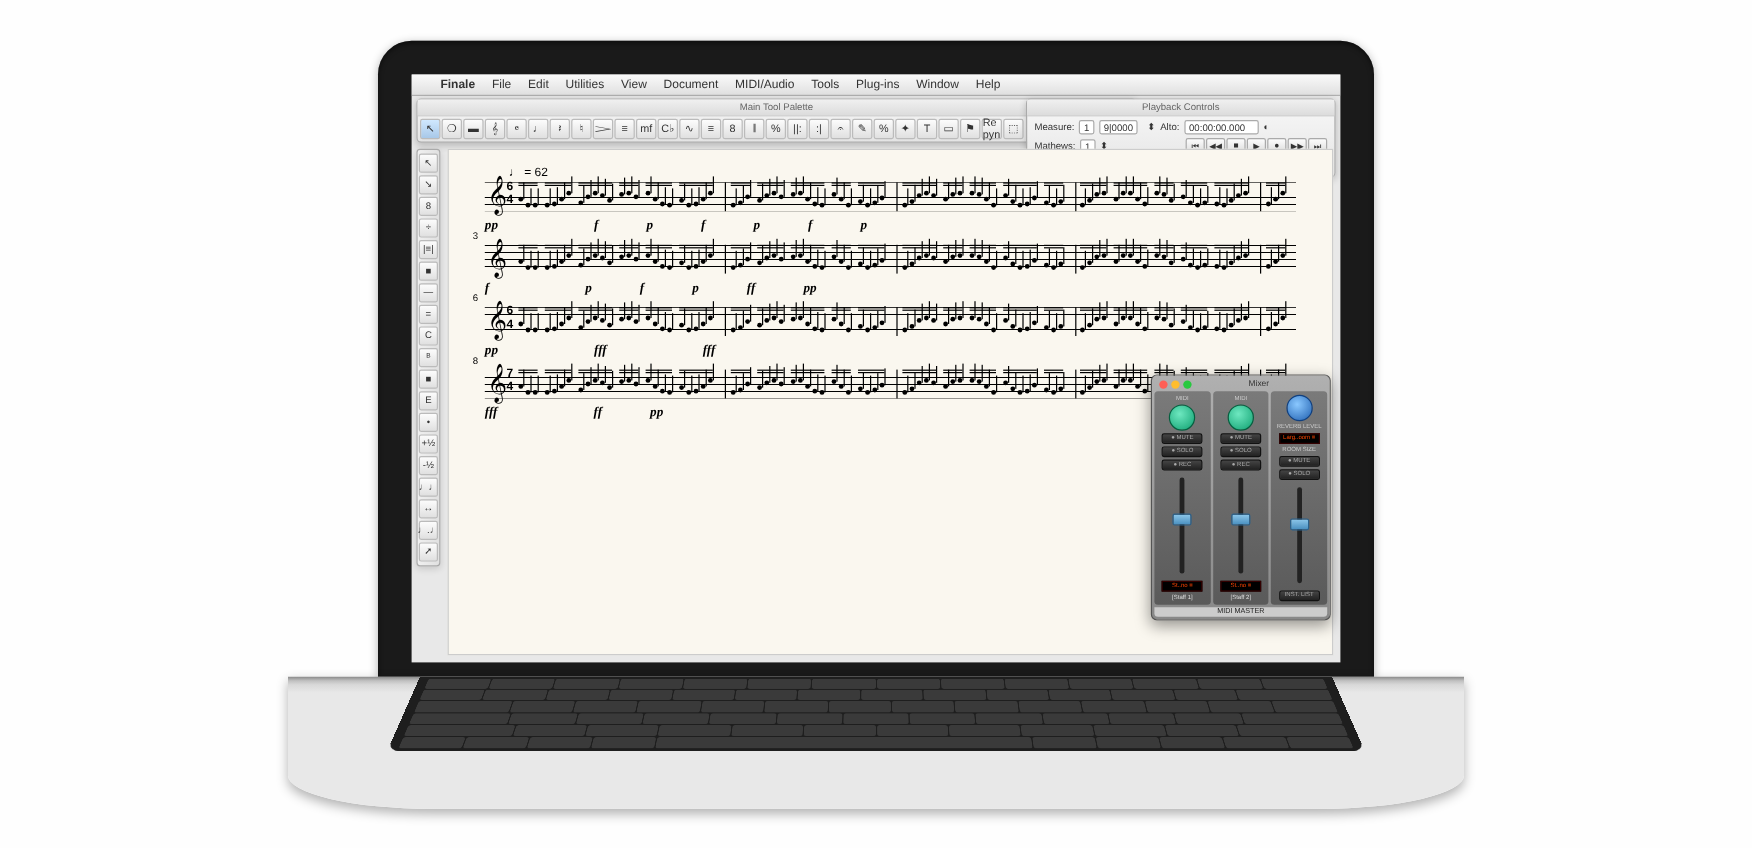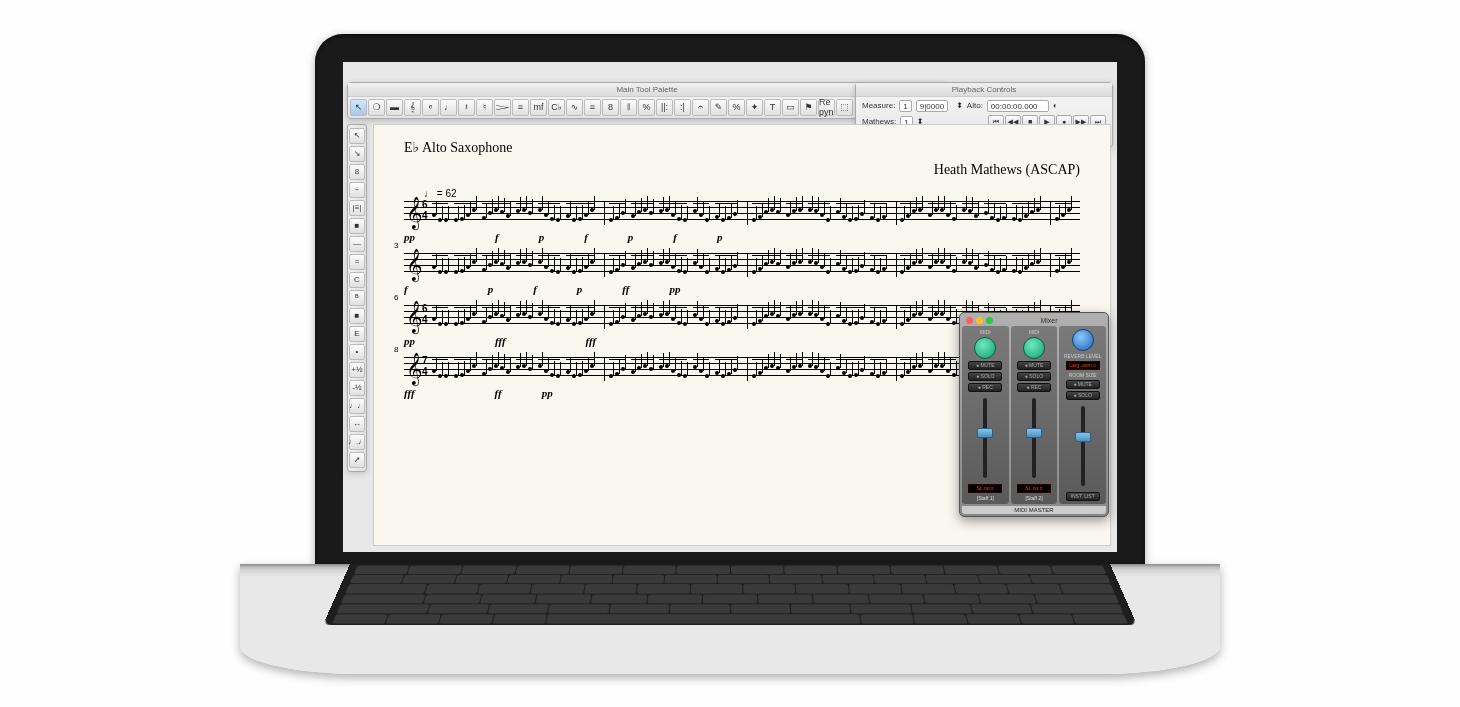--- a/index.html
+++ b/index.html
@@ -391,20 +391,34 @@
   border-radius: 0 0 3px 3px;
 }
 </style>
 </head>
 <body>
 
 <div class="laptop">
   <div class="laptop-screen-frame">
     <div class="screen">
 
+      <div class="menubar">
+        <span class="apple"></span>
+        <span class="app-name">Finale</span>
+        <span>File</span>
+        <span>Edit</span>
+        <span>Utilities</span>
+        <span>View</span>
+        <span>Document</span>
+        <span>MIDI/Audio</span>
+        <span>Tools</span>
+        <span>Plug-ins</span>
+        <span>Window</span>
+        <span>Help</span>
+      </div>
 
       <div class="tool-palette">
         <div class="tool-palette-title">Main Tool Palette</div>
         <div class="tool-row" id="tool-row">
             <div class="tool-btn sel">↖</div>
             <div class="tool-btn">❍</div>
             <div class="tool-btn">▬</div>
             <div class="tool-btn">𝄞</div>
             <div class="tool-btn">𝄴</div>
             <div class="tool-btn">♩</div>
@@ -483,22 +497,20 @@
           <div class="tool-btn">+½</div>
           <div class="tool-btn">-½</div>
           <div class="tool-btn">♩♩</div>
           <div class="tool-btn">↔</div>
           <div class="tool-btn">♩.♩</div>
           <div class="tool-btn">➚</div>
         </div>
 
       <div class="document">
         <div class="score">
-          <div class="instrument">E♭ Alto Saxophone</div>
-          <div class="composer">Heath Mathews (ASCAP)</div>
           <div class="tempo">♩ = 62</div>
           <div id="systems">
               <div class="staff-system">
                 <div class="staff-lines">
                   <div class="clef">𝄞</div>
                   <div class="timesig">6<br>4</div>
                 </div>
                 <div class="notes-overlay">
                   <span class="note-cluster">
                     <span class="note" style="transform: translateY(0px);"></span>

